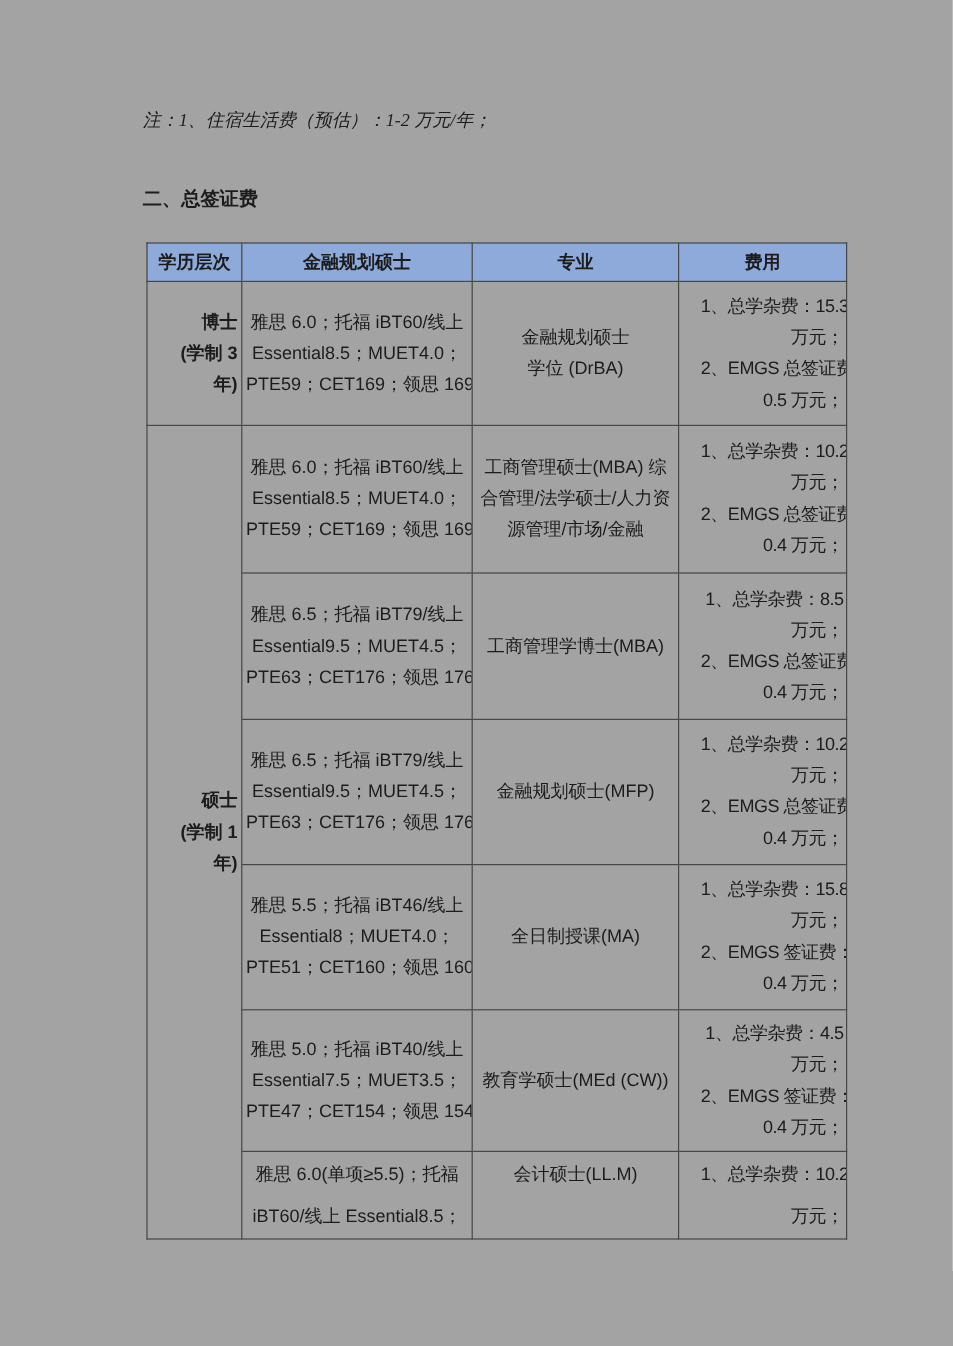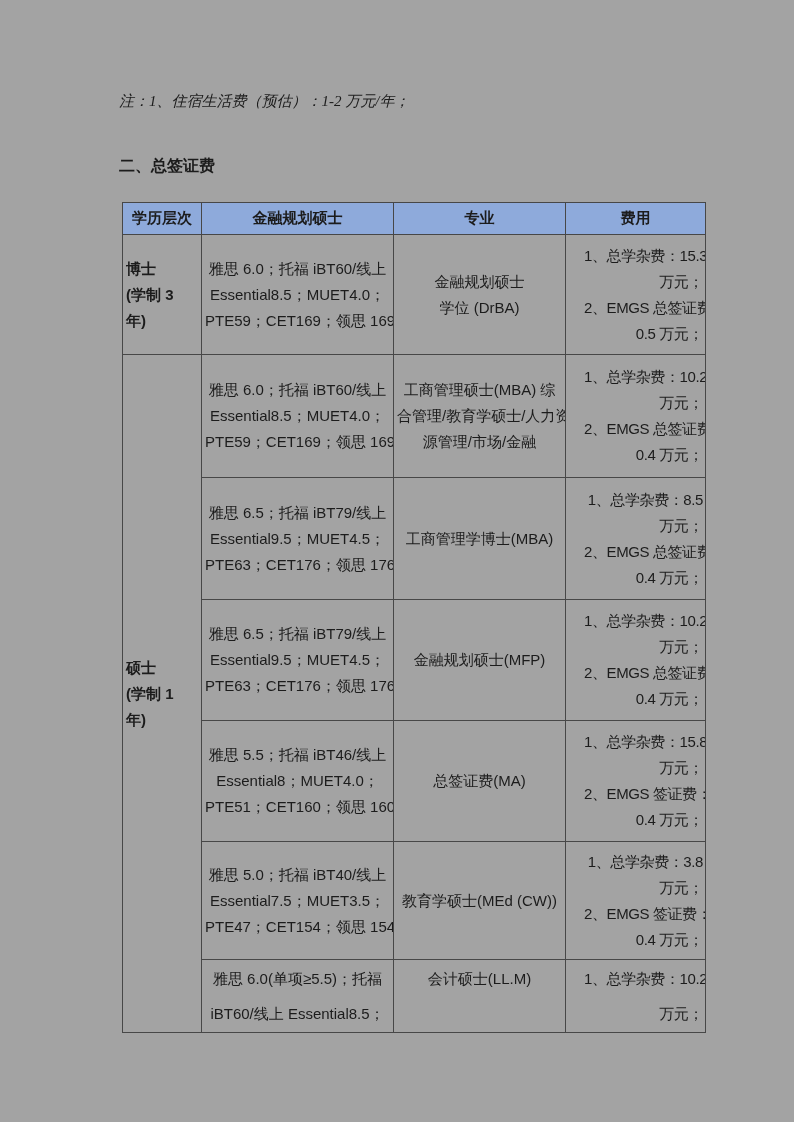--- a/index.html
+++ b/index.html
@@ -47,21 +47,21 @@
     background:var(--header-bg);
     font-weight:bold;
     text-align:center;
     height:32px;
     line-height:normal;
   }
   col.c-level{width:79px;}
   col.c-lang{width:192px;}
   col.c-major{width:172px;}
   col.c-fee{width:140px;}
-  td.level{text-align:left;font-weight:bold;}
+  td.level{text-align:right;font-weight:bold;}
   td.lang,td.major{text-align:center;}
   td.fee{
     text-align:right;
     padding-left:18px;padding-right:2px;
     letter-spacing:-0.4px;
   }
   tr.r1{height:120px;}
   tr.r2{height:123px;}
   tr.r3{height:122px;}
   tr.r4{height:121px;}
@@ -112,21 +112,21 @@
 0.5 万元；</td>
       </tr>
       <tr class="r2">
         <td class="level" rowspan="6">硕士
 (学制 1
 年)</td>
         <td class="lang">雅思 6.0；托福 iBT60/线上
 Essential8.5；MUET4.0；
 PTE59；CET169；领思 169</td>
         <td class="major">工商管理硕士(MBA) 综
-合管理/教育学硕士/人力资
+合管理/法学硕士/人力资
 源管理/市场/金融</td>
         <td class="fee">1、总学杂费：10.2
 万元；
 2、EMGS 总签证费：
 0.4 万元；</td>
       </tr>
       <tr class="r3">
         <td class="lang">雅思 6.5；托福 iBT79/线上
 Essential9.5；MUET4.5；
 PTE63；CET176；领思 176</td>
@@ -143,32 +143,32 @@
         <td class="major">金融规划硕士(MFP)</td>
         <td class="fee">1、总学杂费：10.2
 万元；
 2、EMGS 总签证费：
 0.4 万元；</td>
       </tr>
       <tr class="r5">
         <td class="lang">雅思 5.5；托福 iBT46/线上
 Essential8；MUET4.0；
 PTE51；CET160；领思 160</td>
-        <td class="major">总签证费(MA)</td>
+        <td class="major">全日制授课(MA)</td>
         <td class="fee">1、总学杂费：15.8
 万元；
 2、EMGS 签证费：
 0.4 万元；</td>
       </tr>
       <tr class="r6">
         <td class="lang">雅思 5.0；托福 iBT40/线上
 Essential7.5；MUET3.5；
 PTE47；CET154；领思 154</td>
         <td class="major">教育学硕士(MEd (CW))</td>
-        <td class="fee">1、总学杂费：3.8
+        <td class="fee">1、总学杂费：4.5
 万元；
 2、EMGS 签证费：
 0.4 万元；</td>
       </tr>
       <tr class="r7">
         <td class="lang">雅思 6.0(单项≥5.5)；托福
 iBT60/线上 Essential8.5；</td>
         <td class="major">会计硕士(LL.M)</td>
         <td class="fee">1、总学杂费：10.2
 万元；</td>

